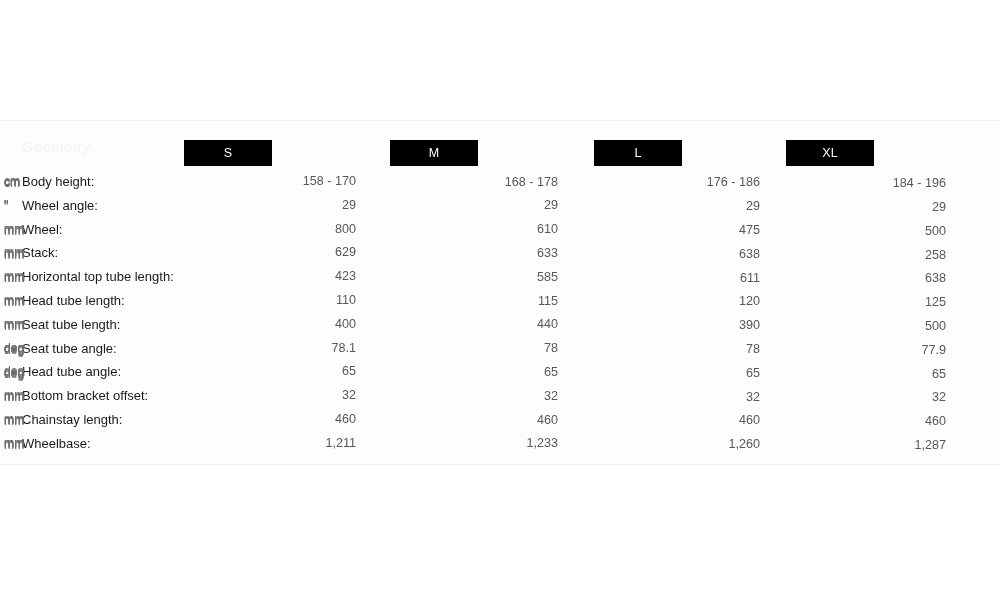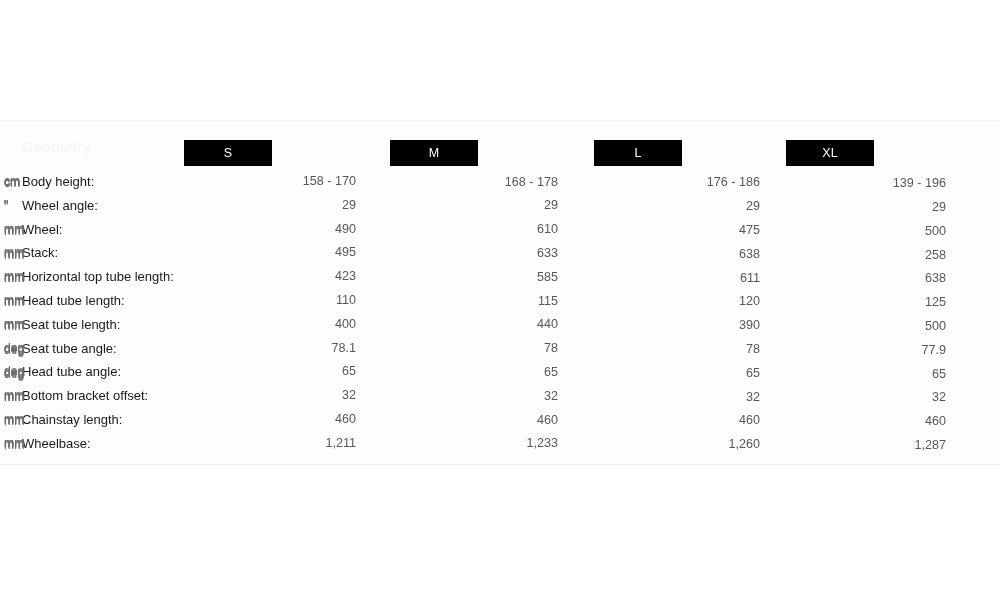--- a/index.html
+++ b/index.html
@@ -131,21 +131,21 @@
           </div>
           <div class="cell k1" style="top: 2.6px;">
             <span class="val">168 - 178</span>
             <span class="unit">cm</span>
           </div>
           <div class="cell k2" style="top: 3.4px;">
             <span class="val">176 - 186</span>
             <span class="unit">cm</span>
           </div>
           <div class="cell k3" style="top: 4.2px;">
-            <span class="val">139 - 196</span>
+            <span class="val">184 - 196</span>
             <span class="unit">cm</span>
           </div>
         </div>
         <div class="row">
           <div class="row-label">Wheel angle:</div>
           <div class="cell k0" style="top: 2px;">
             <span class="val">29</span>
             <span class="unit">"</span>
           </div>
           <div class="cell k1" style="top: 2.6px;">
@@ -157,40 +157,40 @@
             <span class="unit">"</span>
           </div>
           <div class="cell k3" style="top: 4.2px;">
             <span class="val">29</span>
             <span class="unit">"</span>
           </div>
         </div>
         <div class="row">
           <div class="row-label">Wheel:</div>
           <div class="cell k0" style="top: 2px;">
-            <span class="val">490</span>
+            <span class="val">800</span>
             <span class="unit">mm</span>
           </div>
           <div class="cell k1" style="top: 2.6px;">
             <span class="val">610</span>
             <span class="unit">mm</span>
           </div>
           <div class="cell k2" style="top: 3.4px;">
             <span class="val">475</span>
             <span class="unit">mm</span>
           </div>
           <div class="cell k3" style="top: 4.2px;">
             <span class="val">500</span>
             <span class="unit">mm</span>
           </div>
         </div>
         <div class="row">
           <div class="row-label">Stack:</div>
           <div class="cell k0" style="top: 2px;">
-            <span class="val">495</span>
+            <span class="val">629</span>
             <span class="unit">mm</span>
           </div>
           <div class="cell k1" style="top: 2.6px;">
             <span class="val">633</span>
             <span class="unit">mm</span>
           </div>
           <div class="cell k2" style="top: 3.4px;">
             <span class="val">638</span>
             <span class="unit">mm</span>
           </div>

